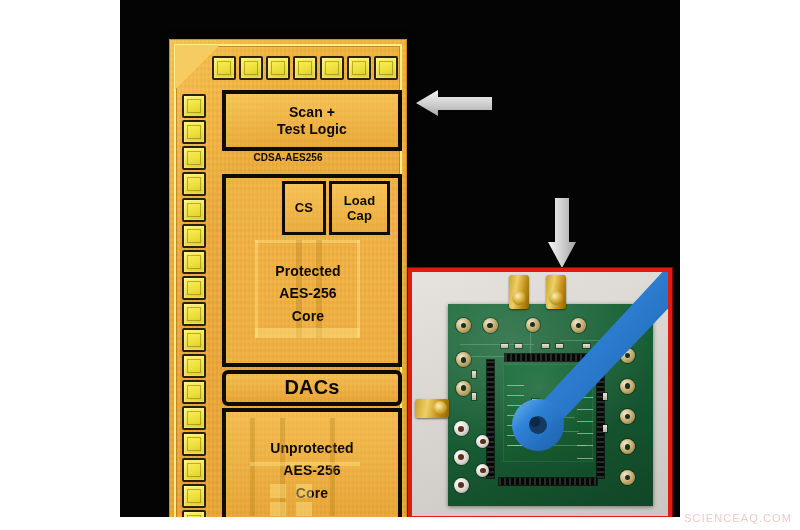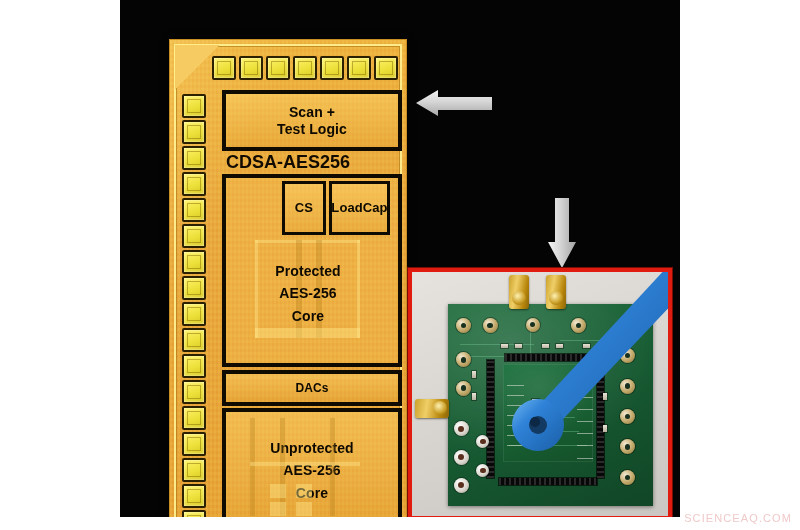--- a/index.html
+++ b/index.html
@@ -129,47 +129,47 @@
       <div class="pad" style="left:12px;top:392px;width:20px;height:20px;"></div>
       <div class="pad" style="left:12px;top:418px;width:20px;height:20px;"></div>
       <div class="pad" style="left:12px;top:444px;width:20px;height:20px;"></div>
       <div class="pad" style="left:12px;top:470px;width:20px;height:20px;"></div>
 
       <div class="blk" style="left:52px;top:50px;width:172px;height:53px;font-size:14px;flex-direction:column;">
         <span>Scan +</span>
         <span>Test Logic</span>
       </div>
 
-      <div id="dielabel" style="top:112px;font-size:18px;">CDSA-AES256</div>
+      <div id="dielabel" style="top:112px;font-size:10px;">CDSA-AES256</div>
 
       <div class="blk" style="left:52px;top:134px;width:172px;height:185px;background:rgba(255,205,95,.22);"></div>
 
 
       <div class="blk thin" style="left:112px;top:141px;width:38px;height:48px;font-size:13px;">
         <span>CS</span>
       </div>
 
-      <div class="blk thin" style="left:159px;top:141px;width:55px;height:48px;font-size:13px;flex-direction:row;">
+      <div class="blk thin" style="left:159px;top:141px;width:55px;height:48px;font-size:13px;flex-direction:column;">
         <span>Load</span>
         <span>Cap</span>
       </div>
 
       <div class="metal" style="left:85px;top:200px;width:105px;height:3px;"></div>
       <div class="metal" style="left:85px;top:200px;width:3px;height:98px;"></div>
       <div class="metal" style="left:187px;top:200px;width:3px;height:98px;"></div>
       <div class="metald" style="left:126px;top:200px;width:6px;height:98px;"></div>
       <div class="metald" style="left:146px;top:200px;width:6px;height:98px;"></div>
       <div class="metal" style="left:85px;top:288px;width:105px;height:10px;"></div>
       <div class="blk" style="left:62px;top:196px;width:152px;height:115px;border:none;background:none;font-size:14px;flex-direction:column;gap:6px;">
         <span>Protected</span>
         <span>AES-256</span>
         <span>Core</span>
       </div>
 
-      <div class="blk" style="left:52px;top:330px;width:172px;height:28px;font-size:12px;">
+      <div class="blk" style="left:52px;top:330px;width:172px;height:28px;font-size:20px;border-radius:6px;">
         <span>DACs</span>
       </div>
 
       <div class="blk" style="left:52px;top:368px;width:172px;height:117px;font-size:14px;flex-direction:column;gap:6px;">
         <span>Unprotected</span>
         <span>AES-256</span>
         <span>Core</span>
       </div>
       <div class="metald" style="left:80px;top:378px;width:5px;height:98px;"></div>
       <div class="metald" style="left:110px;top:378px;width:5px;height:98px;"></div>

